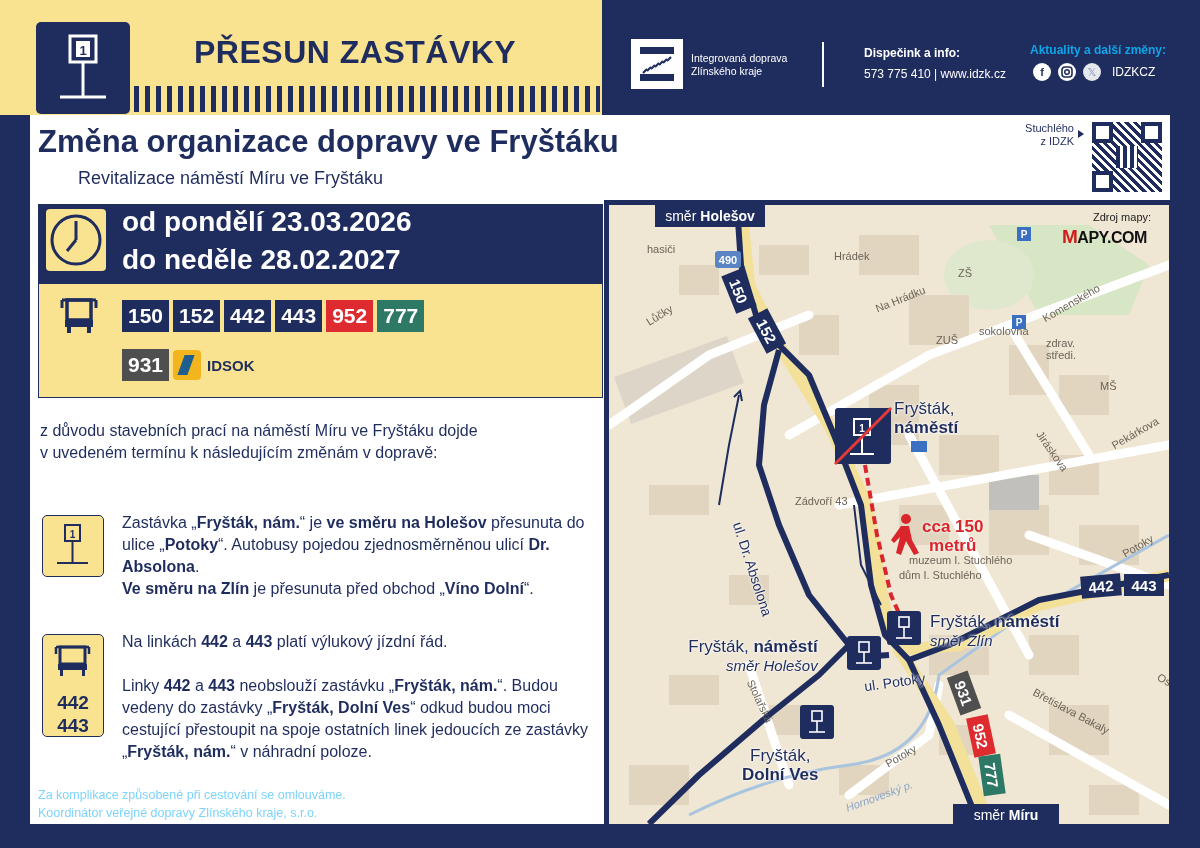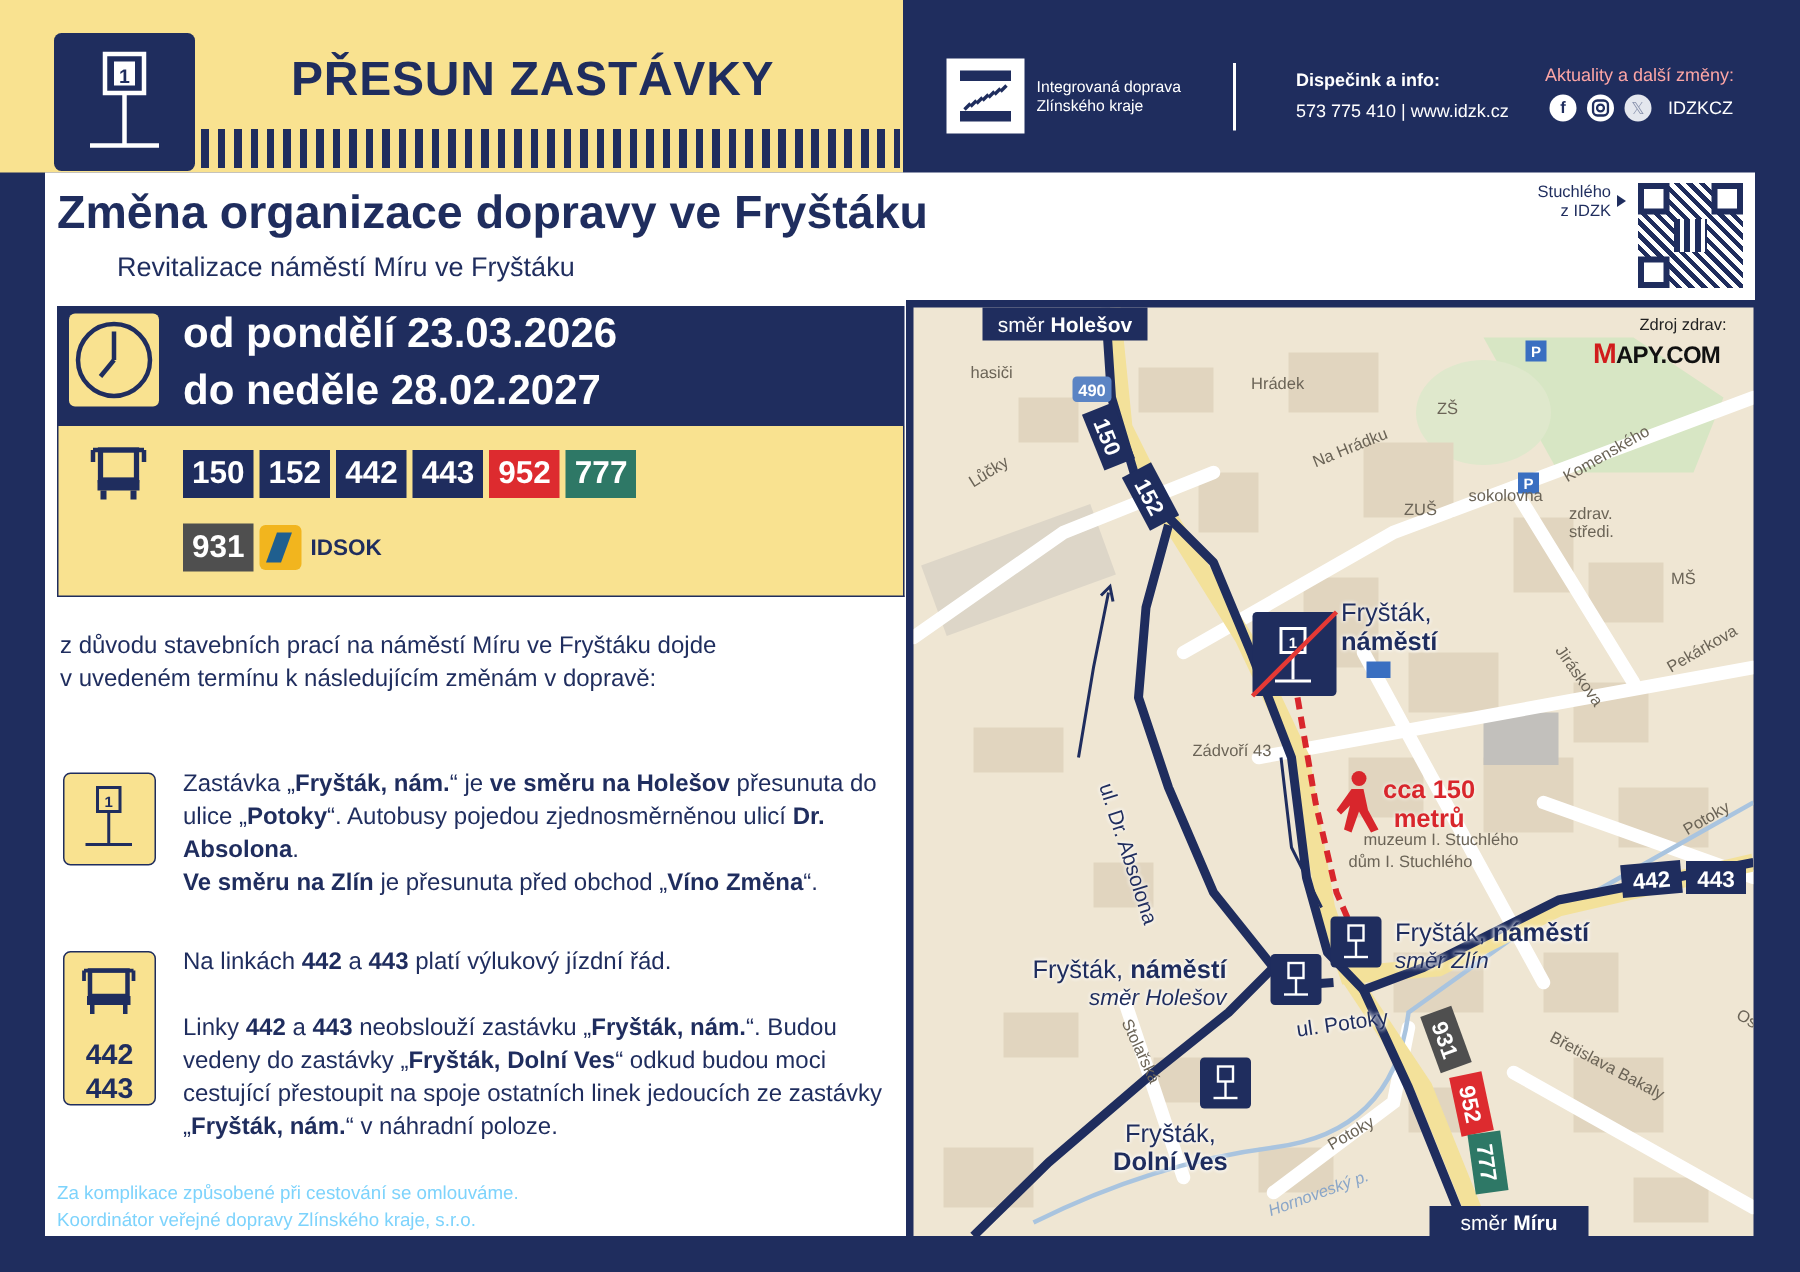--- a/index.html
+++ b/index.html
@@ -9,21 +9,21 @@
   .hdr-yellow { position: absolute; left: 0; top: 0; width: 602px; height: 115px; background: #f9e290; }
   .stop-badge { position: absolute; left: 36px; top: 22px; width: 94px; height: 92px; background: #1f2d5e; border-radius: 5px; }
   .hdr-title { position: absolute; left: 194px; top: 34px; font-size: 32px; font-weight: 700; letter-spacing: 0.5px; color: #1f2d5e; }
   .stripes { position: absolute; left: 134px; top: 86px; width: 466px; height: 26px;
     background: repeating-linear-gradient(90deg, #1f2d5e 0 5px, transparent 5px 11px); }
   .logo-box { position: absolute; left: 631px; top: 39px; width: 52px; height: 50px; background: #fff; }
   .logo-text { position: absolute; left: 691px; top: 52px; color: #fff; font-size: 10.5px; line-height: 13px; }
   .divider { position: absolute; left: 822px; top: 42px; width: 2px; height: 45px; background: #fff; }
   .info-title { position: absolute; left: 864px; top: 46px; color: #fff; font-weight: 700; font-size: 12px; }
   .info-line { position: absolute; left: 864px; top: 67px; color: #fff; font-size: 12px; }
-  .upd-title { position: absolute; left: 1030px; top: 43px; color: #fca5a5; font-weight: 400; font-size: 12px; }
+  .upd-title { position: absolute; left: 1030px; top: 43px; color: #0ea5e9; font-weight: 700; font-size: 12px; }
   .social { position: absolute; left: 1033px; top: 63px; display: flex; gap: 7px; align-items: center; }
   .soc-ico { width: 18px; height: 18px; border-radius: 50%; background: #fff; color: #1f2d5e; font-size: 11px; font-weight: 700; display: flex; align-items: center; justify-content: center; }
   .soc-ico.x { background: #e4e7ee; color: #8a93ad; font-weight: 400; }
   .soc-handle { color: #fff; font-size: 12px; margin-left: 4px; }
 
   
   .title-band { position: absolute; left: 30px; top: 115px; width: 1140px; height: 85px; background: #fff; }
   .main-title { position: absolute; left: 38px; top: 124px; font-size: 31px; font-weight: 700; color: #1f2d5e; }
   .sub-title { position: absolute; left: 38px; top: 168px; font-size: 18px; color: #1f2d5e; margin-left: 40px; }
   .qr-label { position: absolute; left: 1010px; top: 122px; width: 64px; text-align: right; font-size: 11px; line-height: 13px; color: #1f2d5e; }
@@ -189,21 +189,21 @@
 <div class="notice-icon" style="top:515px;height:62px">
   <svg width="59" height="59" viewBox="0 0 59 59">
     <rect x="22" y="9" width="15" height="16" fill="none" stroke="#1f2d5e" stroke-width="2"></rect>
     <text x="29.5" y="22" text-anchor="middle" font-size="10" font-weight="700" fill="#1f2d5e" font-family="Liberation Sans, sans-serif">1</text>
     <line x1="29.5" y1="25" x2="29.5" y2="47" stroke="#1f2d5e" stroke-width="2"></line>
     <line x1="14" y1="47" x2="45" y2="47" stroke="#1f2d5e" stroke-width="2"></line>
   </svg>
 </div>
 <div class="notice-text" style="top:512px">
   <div><span>Zastávka „</span><b>Fryšták, nám.</b><span>“ je </span><b>ve směru na Holešov</b><span> přesunuta do ulice „</span><b>Potoky</b><span>“. Autobusy pojedou zjednosměrněnou ulicí </span><b>Dr. Absolona</b><span>.</span></div>
-  <div><b>Ve směru na Zlín</b><span> je přesunuta před obchod „</span><b>Víno Změna</b><span>“.</span></div>
+  <div><b>Ve směru na Zlín</b><span> je přesunuta před obchod „</span><b>Víno Dolní</b><span>“.</span></div>
 </div>
 
 <div class="notice-icon" style="top:634px;height:103px">
   <svg width="59" height="52" viewBox="0 0 59 52">
     <path d="M13 12 h33 M13 12 v7 M46 12 v7" stroke="#1f2d5e" stroke-width="2.5" fill="none"></path>
     <rect x="17" y="12" width="25" height="17" fill="none" stroke="#1f2d5e" stroke-width="3"></rect>
     <rect x="15" y="29" width="29" height="6" fill="#1f2d5e"></rect>
     <rect x="17" y="35" width="3" height="6" fill="#1f2d5e"></rect>
     <rect x="39" y="35" width="3" height="6" fill="#1f2d5e"></rect>
   </svg>
@@ -360,21 +360,21 @@
 
   <div class="maptxt big" style="left:38px;top:38px">hasiči</div>
   <div class="maptxt big" style="left:225px;top:45px">Hrádek</div>
   <div class="maptxt big" style="left:265px;top:88px;transform:rotate(-22deg)">Na Hrádku</div>
   <div class="maptxt big" style="left:36px;top:104px;transform:rotate(-32deg)">Lůčky</div>
   <div class="maptxt big" style="left:430px;top:92px;transform:rotate(-30deg)">Komenského</div>
   <div class="maptxt big" style="left:349px;top:62px">ZŠ</div>
   <div class="maptxt big" style="left:327px;top:129px">ZUŠ</div>
   <div class="maptxt big" style="left:370px;top:120px">sokolovna</div>
   <div class="maptxt big" style="left:437px;top:132px;width:40px">zdrav. středi.</div>
-  <div class="maptxt big" style="left:505px;top:175px">MŠ</div>
+  <div class="maptxt big" style="left:491px;top:175px">MŠ</div>
   <div class="maptxt big" style="left:420px;top:240px;transform:rotate(55deg)">Jiráskova</div>
   <div class="maptxt big" style="left:500px;top:222px;transform:rotate(-30deg)">Pekárkova</div>
   <div class="maptxt big" style="left:186px;top:290px">Zádvoří 43</div>
   <div class="maptxt big" style="left:300px;top:349px">muzeum I. Stuchlého</div>
   <div class="maptxt big" style="left:290px;top:364px">dům I. Stuchlého</div>
   <div class="maptxt big" style="left:512px;top:335px;transform:rotate(-30deg)">Potoky</div>
   <div class="maptxt big" style="left:128px;top:490px;transform:rotate(65deg)">Stolařská</div>
   <div class="maptxt big" style="left:420px;top:500px;transform:rotate(28deg)">Břetislava Bakaly</div>
   <div class="maptxt big" style="left:275px;top:545px;transform:rotate(-30deg)">Potoky</div>
   <div class="maptxt big" style="left:235px;top:585px;color:#8aa6c8;font-style:italic;transform:rotate(-20deg)">Hornoveský p.</div>
@@ -383,21 +383,21 @@
 
 <div class="dir-label" style="left:655px;top:205px;width:110px;height:22px">
   <span>směr </span>
     <b style="margin-left:4px">Holešov</b>
 </div>
 <div class="dir-label" style="left:953px;top:804px;width:106px;height:22px">
   <span>směr </span>
     <b style="margin-left:4px">Míru</b>
 </div>
 
-<div class="map-src">Zdroj zdrav:</div>
+<div class="map-src">Zdroj mapy:</div>
 <div class="mapy-logo"><span>M</span><span style="color:#111;font-size:16px">APY.COM</span></div>
 
 <div class="stop-name" style="left:894px;top:399px">
   <div>Fryšták,</div>
   <b>náměstí</b>
 </div>
 <div class="walk">
   <div>cca 150</div>
   <div>metrů</div>
 </div>

